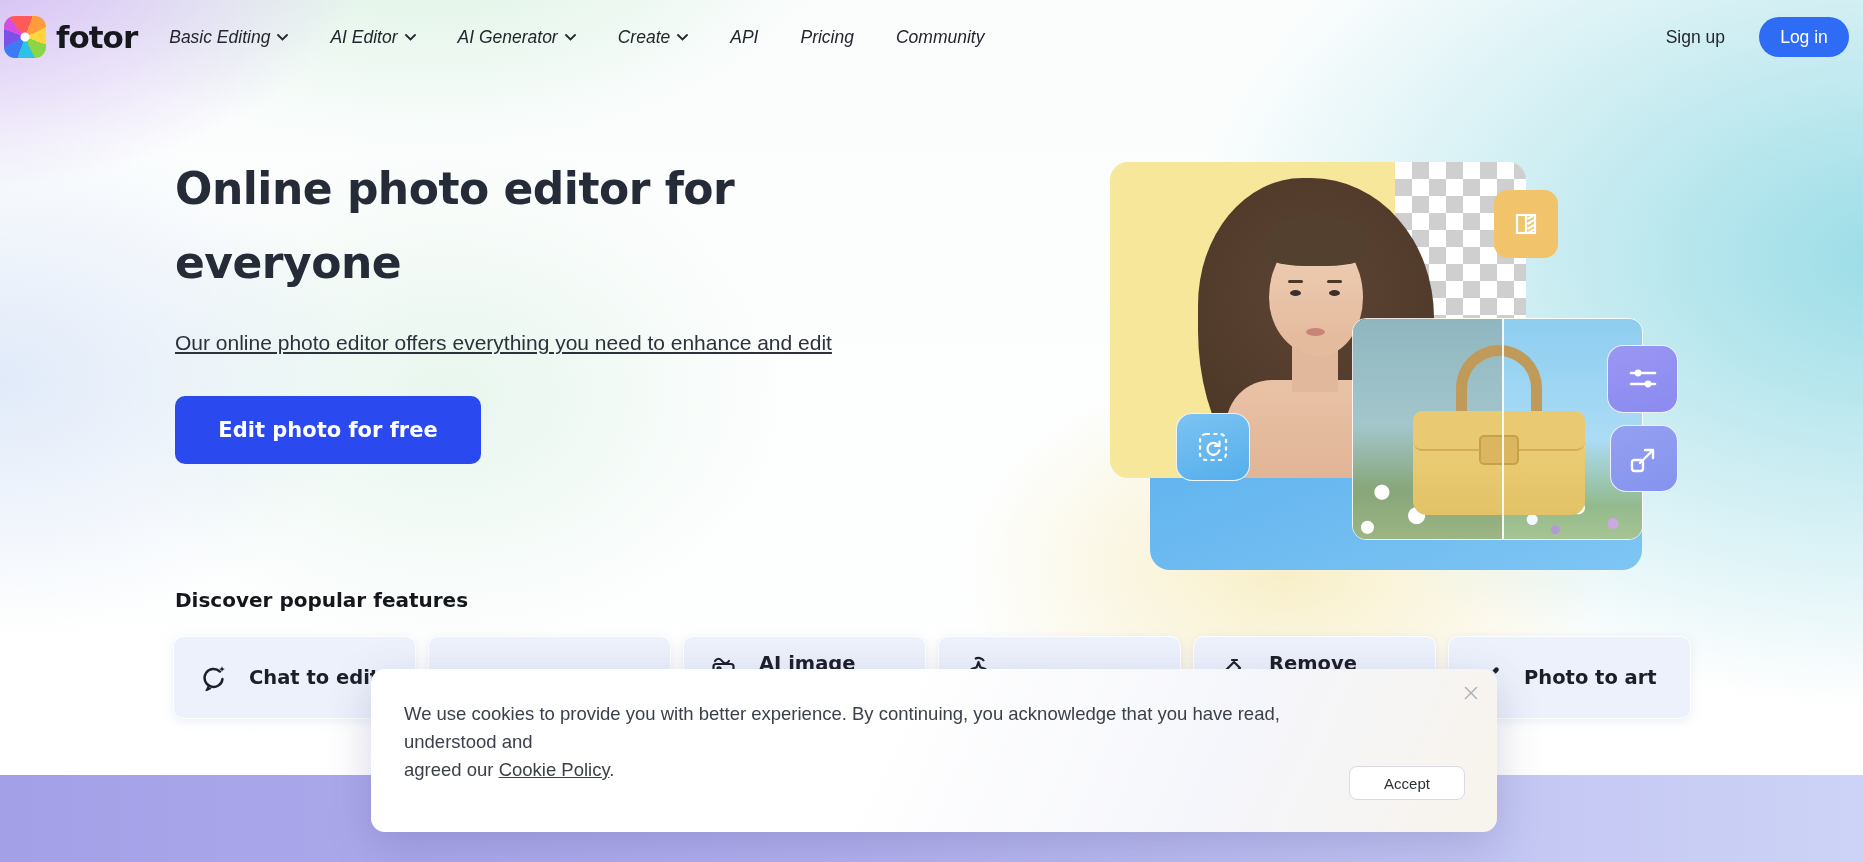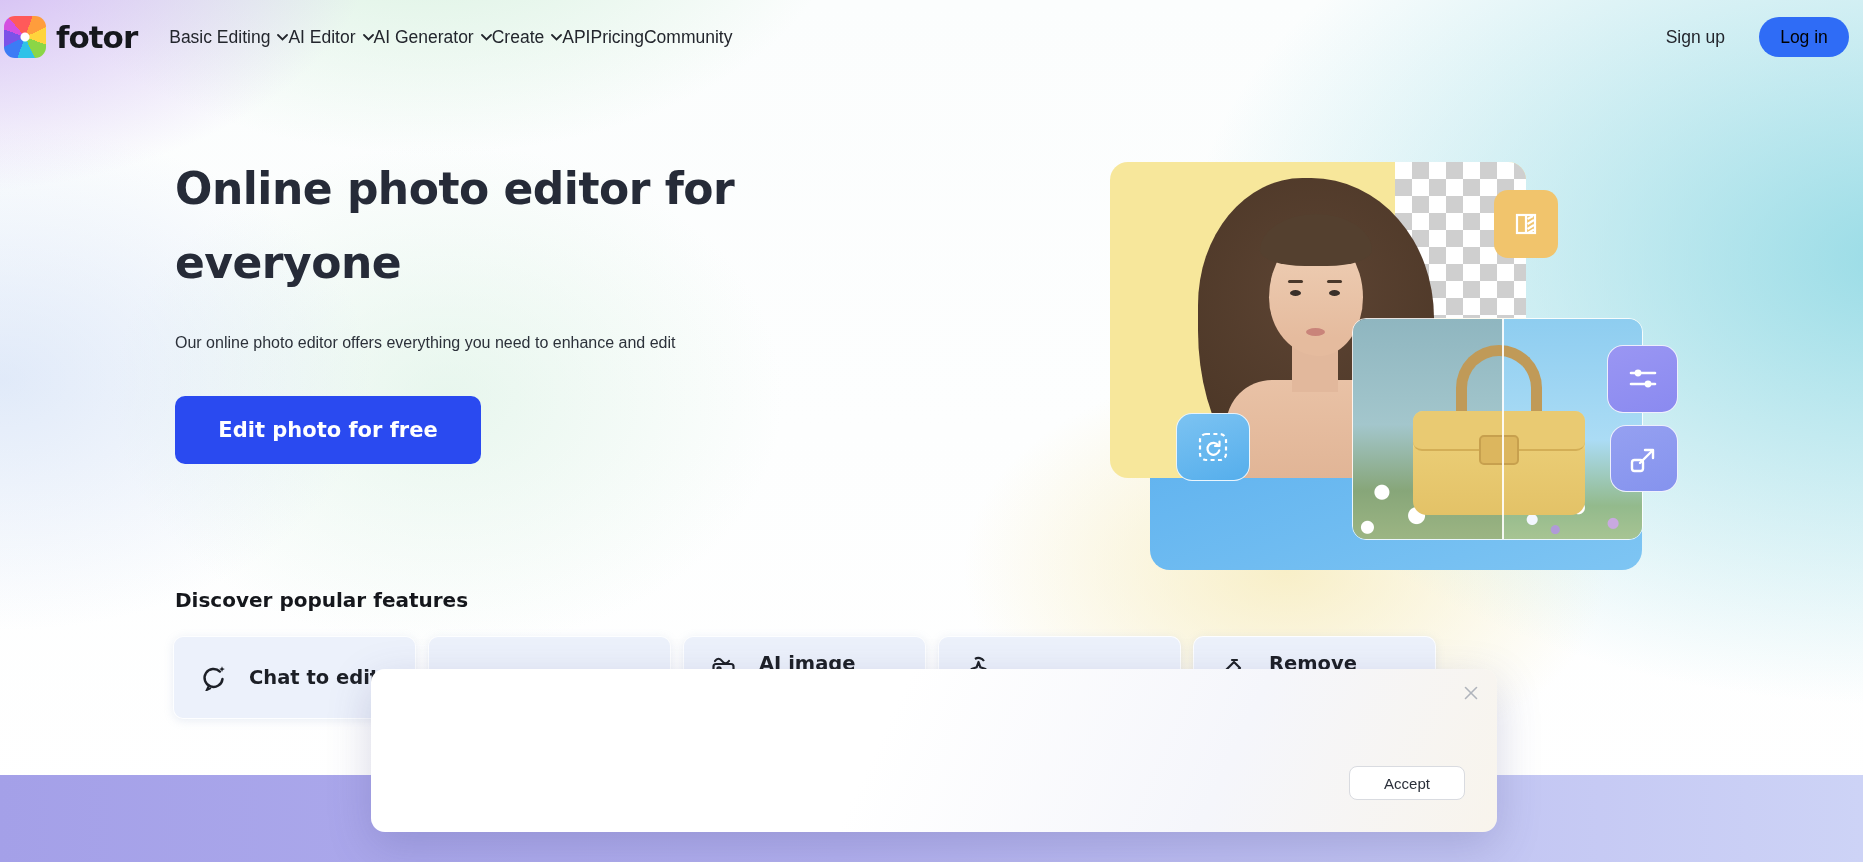--- a/index.html
+++ b/index.html
@@ -19,31 +19,31 @@
 
   
   .nav { position:absolute; left:0; top:0; width:100%; height:74px; display:flex; align-items:center; padding:0 14px 0 4px; z-index:20; }
   .brand { display:flex; align-items:center; gap:10px; cursor:pointer; }
   .brand-mark { width:42px; height:42px; border-radius:11px;
     background:
       radial-gradient(circle at 50% 50%, #ffffff 0 4px, rgba(255,255,255,0) 5px),
       conic-gradient(from -20deg,#ff5a5a 0 40deg,#ff9d3c 0 85deg,#ffd43c 0 130deg,#8bd646 0 175deg,#2fc2e8 0 220deg,#3c7bf5 0 265deg,#7b52e8 0 310deg,#d44fe0 0 340deg,#ff5a5a 0 360deg);
   }
   .brand-name { font-family:"DejaVu Sans", sans-serif; font-weight:800; font-size:31px; color:#16181d; letter-spacing:-1px; }
-  .menu { display:flex; align-items:center; margin-left:32px; }
+  .menu { display:flex; align-items:center; gap:42px; margin-left:32px;font-style:italic; }
   .menu a { display:flex; align-items:center; gap:7px; font-size:17.5px; color:#23262d; text-decoration:none; cursor:pointer; }
   .chev { width:11px; height:7px; }
   .nav-right { margin-left:auto; display:flex; align-items:center; gap:34px; }
   .signup { font-size:17.5px; color:#23262d; cursor:pointer; }
-  .login { width:90px; height:40px; border:none; border-radius:21px; background:#2f6cf6; color:#000000; font-size:17.5px; font-family:inherit; cursor:pointer; }
+  .login { width:90px; height:40px; border:none; border-radius:21px; background:#2f6cf6; color:#ffffff; font-size:17.5px; font-family:inherit; cursor:pointer; }
 
   
   .hero { position:absolute; left:175px; top:152px; z-index:10; }
   .hero h1 { font-family:"DejaVu Sans", sans-serif; font-size:44px; line-height:74px; font-weight:700; color:#262b38; letter-spacing:-.5px; }
-  .hero p { margin-top:27px; font-size:16px; line-height:31px; color:#2c313a; }
+  .hero p { margin-top:27px; font-size:21px; line-height:31px; color:#2c313a;text-decoration:underline; }
   .cta { display:block; margin-top:38px; width:306px; height:68px; border:none; border-radius:10px; background:#2a4af0; color:#fff; font-family:"DejaVu Sans", sans-serif; font-weight:700; font-size:21px; cursor:pointer; }
 
   
   .collage { position:absolute; inset:0; z-index:5; }
   .blue-panel { position:absolute; left:1150px; top:440px; width:492px; height:130px; border-radius:20px; background:linear-gradient(160deg,#5fb2ef 0%,#7ec5f3 100%); }
   .photo-card { position:absolute; left:1110px; top:162px; width:416px; height:316px; border-radius:18px; background:#f7e79b; overflow:hidden; }
   .checker { position:absolute; right:0; top:0; width:131px; height:156px;
     background:conic-gradient(#cfcfcf 0 25%,#ffffff 0 50%,#cfcfcf 0 75%,#ffffff 0) 0 0/34px 34px; }
   .hair { position:absolute; left:88px; top:16px; width:236px; height:330px; background:radial-gradient(circle at 50% 35%,#5d4433 0%,#4c3727 70%,#42301f 100%); border-radius:46% 54% 48% 52%/40% 44% 60% 56%; }
   .shoulders { position:absolute; left:116px; top:218px; width:180px; height:110px; background:linear-gradient(180deg,#e9c2a6,#e0b394); border-radius:46px 46px 0 0; }
@@ -270,25 +270,36 @@
 
     <div class="fcard two-line">
       <svg class="ficon" viewBox="0 0 27 27" fill="none" stroke="currentColor" stroke-width="2.2" stroke-linecap="round" stroke-linejoin="round">
         <path d="M12 8h5"></path>
         <path d="M6 18l8-8 6 6-6.5 6.5H9z"></path>
         <path d="M5 24.5h17"></path>
       </svg>
       <span class="flabel">Remove</span>
     </div>
 
+    <div class="fcard">
+      <svg class="ficon" viewBox="0 0 27 27" fill="currentColor">
+        <path d="M4.5 22.5c1.8.7 3.6.3 4.8-.9l10-10.5-3.2-3.2L5.5 18c-1.2 1.2-1.6 3-1 4.5z"></path>
+        <path d="M17.5 6.5l3.2 3.2 2.4-2.5c.9-.9.9-2.3 0-3.2-.9-.9-2.3-.9-3.2 0z"></path>
+      </svg>
+      <span class="flabel">Photo to art</span>
+    </div>
   </div>
 
   <div class="bottom-strip"></div>
 
   <div class="cookie">
+    <div class="cookie-text">
+      <span>We use cookies to provide you with better experience. By continuing, you acknowledge that you have read, understood and</span><br>
+      <span>agreed our </span><span class="cookie-link">Cookie Policy</span><span>.</span>
+    </div>
     <div class="cookie-close">
       <svg width="16" height="16" viewBox="0 0 16 16" stroke="currentColor" stroke-width="1.6" stroke-linecap="round">
           <line x1="2.5" y1="2.5" x2="13.5" y2="13.5"></line>
           <line x1="13.5" y1="2.5" x2="2.5" y2="13.5"></line>
         </svg>
     </div>
     <button class="accept">Accept</button>
   </div>
 
 </div>

